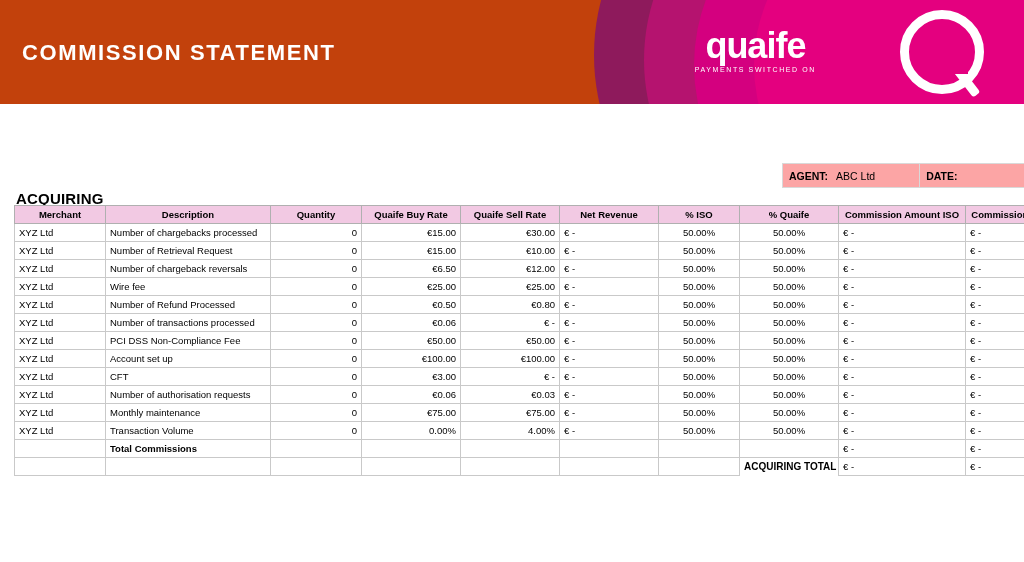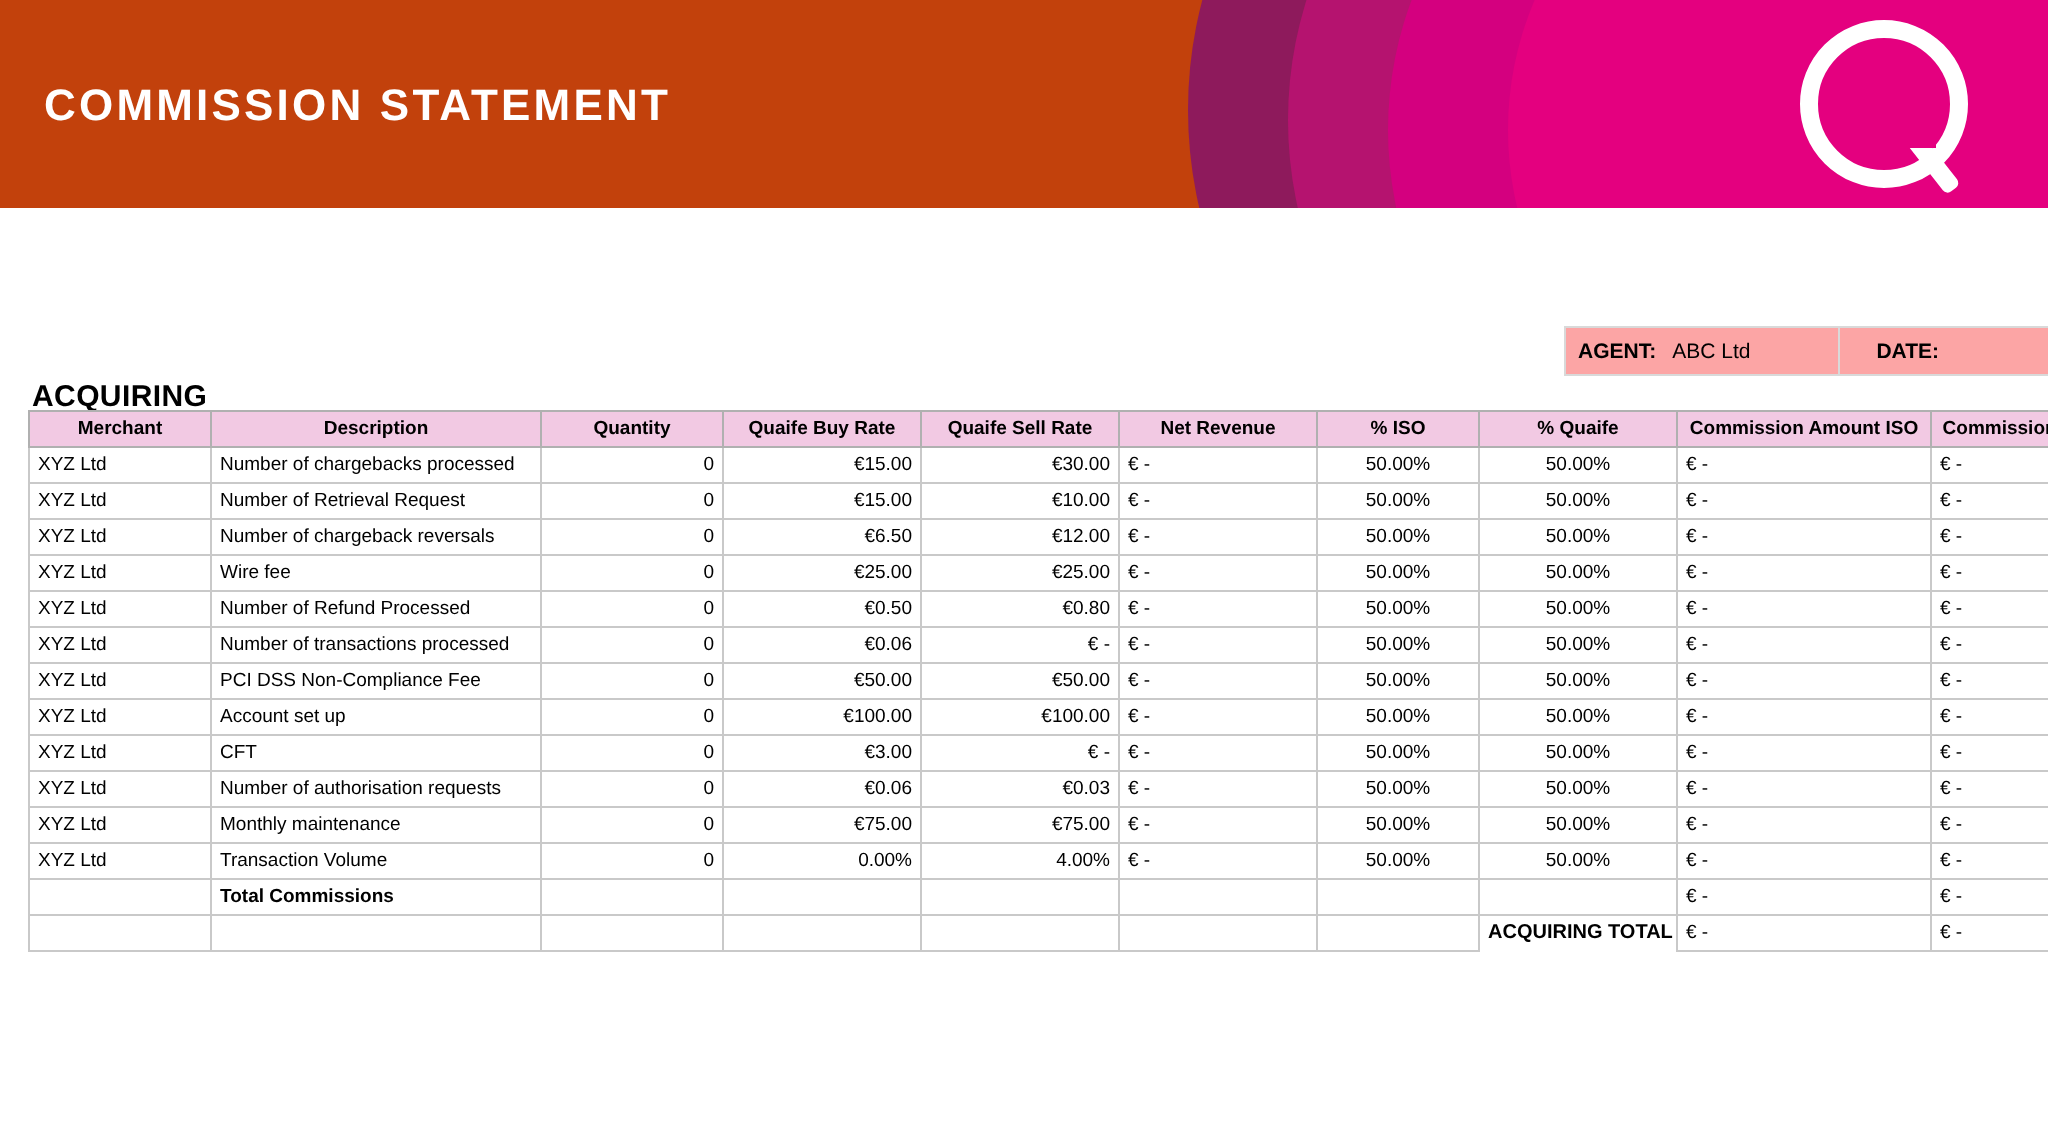--- a/index.html
+++ b/index.html
@@ -138,21 +138,21 @@
     padding-left: 6px;
   }
   .agent-value {
     padding-left: 8px;
     color: #000;
   }
   .date-label {
     font-weight: bold;
     color: #000;
     margin-left: 44px;
-    padding-left: 18px;
+    padding-left: 6px;
     border-left: 1px solid #d9d9d9;
     height: 100%;
     display: flex;
     align-items: center;
   }
 
   
   .section-label {
     position: absolute;
     left: 16px;
@@ -231,20 +231,24 @@
 <body>
 
 <div class="banner">
   <div class="swoosh-a"></div>
   <div class="swoosh-b"></div>
   <div class="swoosh-c"></div>
   <div class="swoosh-d"></div>
 
   <div class="banner-title">COMMISSION STATEMENT</div>
 
+  <div class="logo-wrap">
+    <div class="logo-word">quaife</div>
+    <div class="logo-sub">PAYMENTS SWITCHED ON</div>
+  </div>
 
   <div class="q-mark"></div>
   <div class="q-notch"></div>
 </div>
 
 <div class="agent-band">
   <span class="agent-label">AGENT:</span>
   <span class="agent-value">ABC Ltd</span>
   <span class="date-label">DATE:</span>
   <span class="agent-value"></span>

